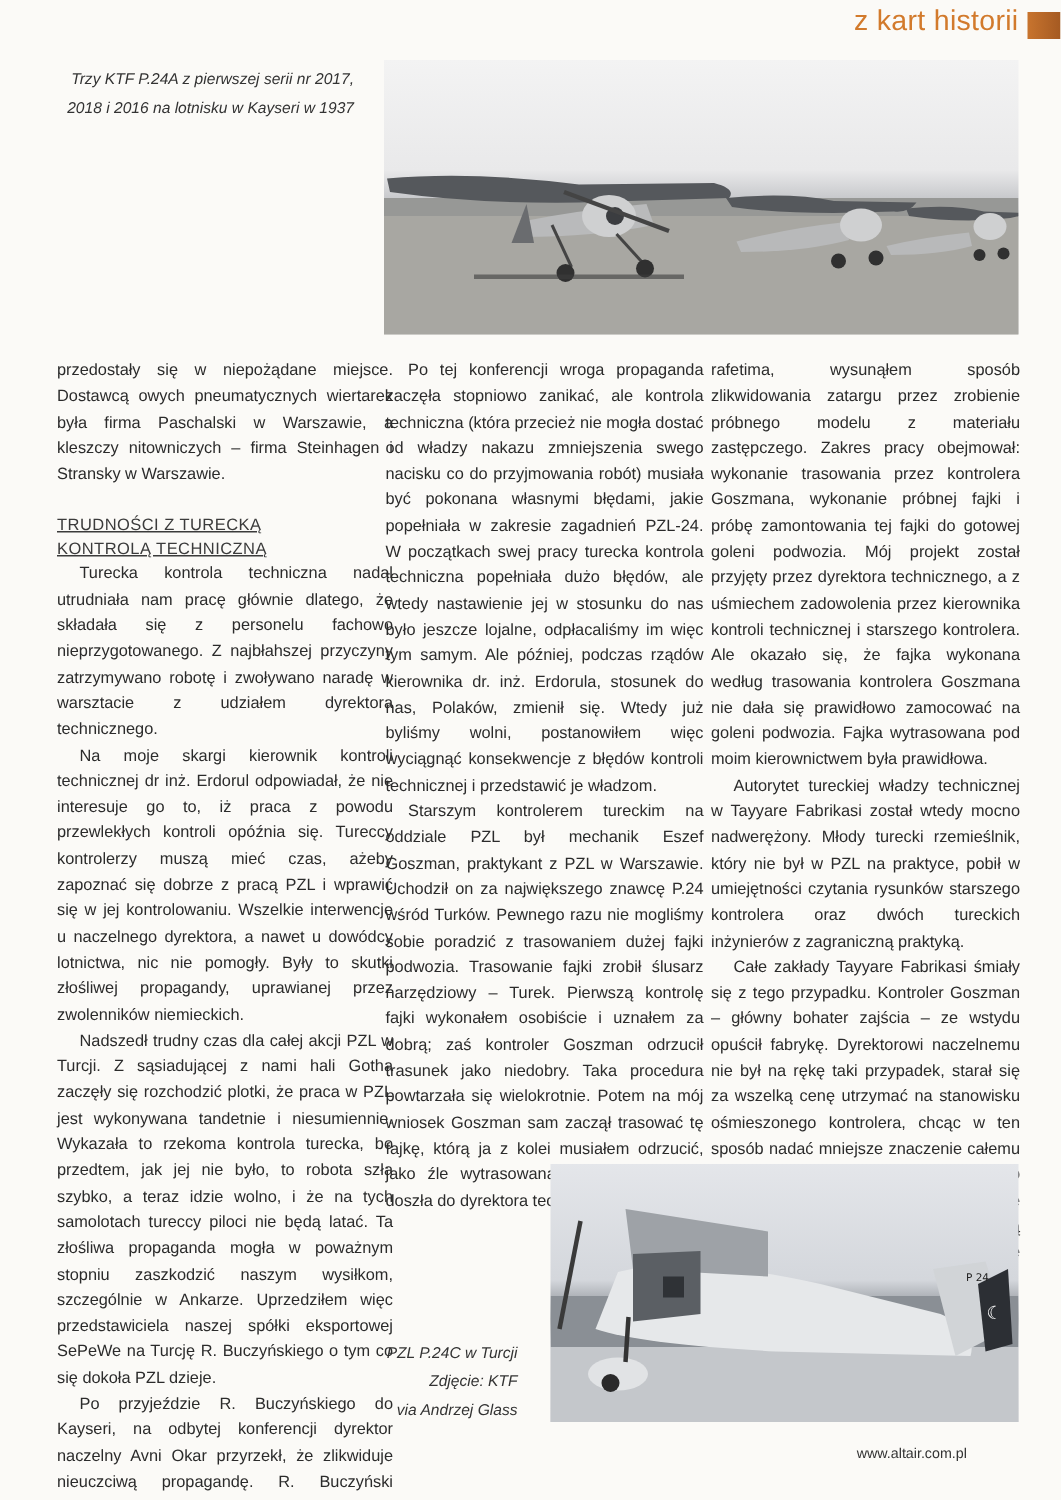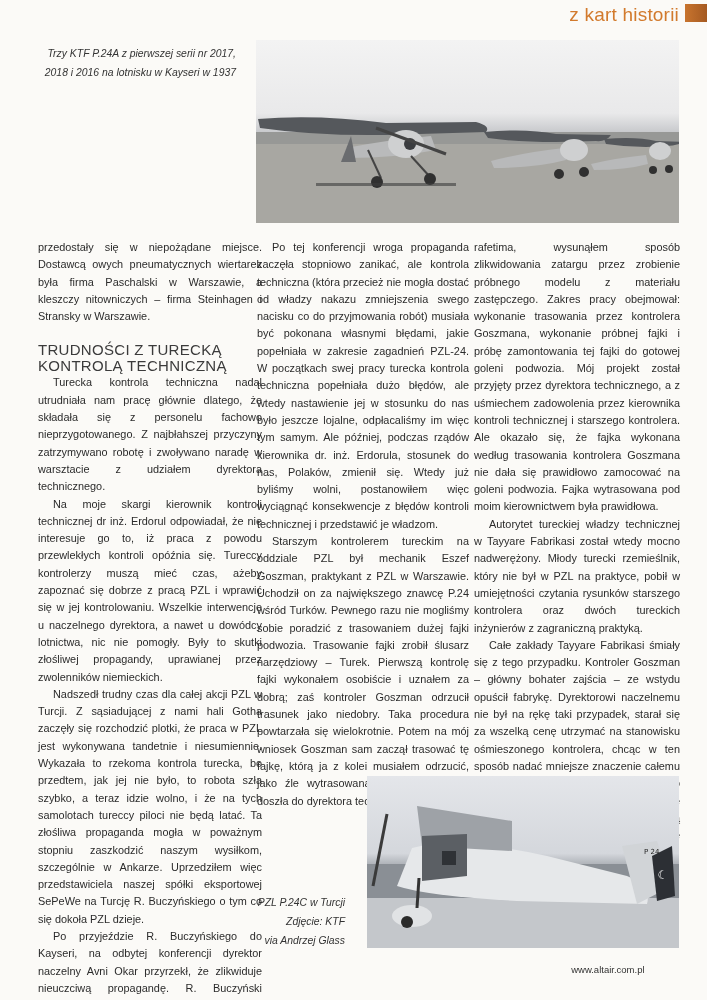--- a/index.html
+++ b/index.html
@@ -4,21 +4,21 @@
 <style>
   html, body { margin: 0; padding: 0; }
   body {
     width: 707px; height: 1000px; position: relative; overflow: hidden;
     background: #fbfaf7;
     font-family: "Liberation Sans", "DejaVu Sans", sans-serif;
     color: #2a2a2a;
   }
   .section-tag {
     position: absolute; top: 4px; right: 0; height: 22px;
-    display: flex; align-items: flex-start;
+    display: flex; align-items: flex-end;
   }
   .section-tag .txt {
     color: #d27a2c; font-size: 19px; letter-spacing: 0.2px; margin-right: 6px;
   }
   .section-tag .bar {
     width: 22px; height: 18px;
     background: linear-gradient(90deg, #c8742e, #a55a22);
   }
   .caption-top {
     position: absolute; top: 44px; left: 20px; width: 216px;
@@ -45,22 +45,22 @@
     position: absolute; top: 239px; width: 224px;
     font-size: 10.9px; line-height: 17.3px; text-align: justify; color: #2b2b2b;
     hyphens: manual;
   }
   .col p { margin: 0; text-indent: 15px; }
   .col p.noindent { text-indent: 0; }
   .col1 { left: 38px; }
   .col2 { left: 257px; width: 212px; }
   .col3 { left: 474px; width: 206px; }
   .col h3 {
-    margin: 17px 0 0 0; font-weight: normal; font-size: 15px; line-height: 16px;
-    color: #3b3b3b; letter-spacing: 0.3px;
+    margin: 17px 0 0 0; font-weight: normal; font-size: 11px; line-height: 16px;
+    color: #3b3b3b; letter-spacing: 0.3px; text-decoration: underline;
   }
   .footer-left {
     position: absolute; top: 1019px; left: 38px; font-size: 10px; color: #333;
   }
   .footer-right {
     position: absolute; top: 964px; right: 28px; font-size: 9.5px; color: #333;
     display: flex; gap: 4px; flex-direction: column;
   }
   .footer-right .mag { letter-spacing: 0.4px; margin-top: 20px; }
 </style>

